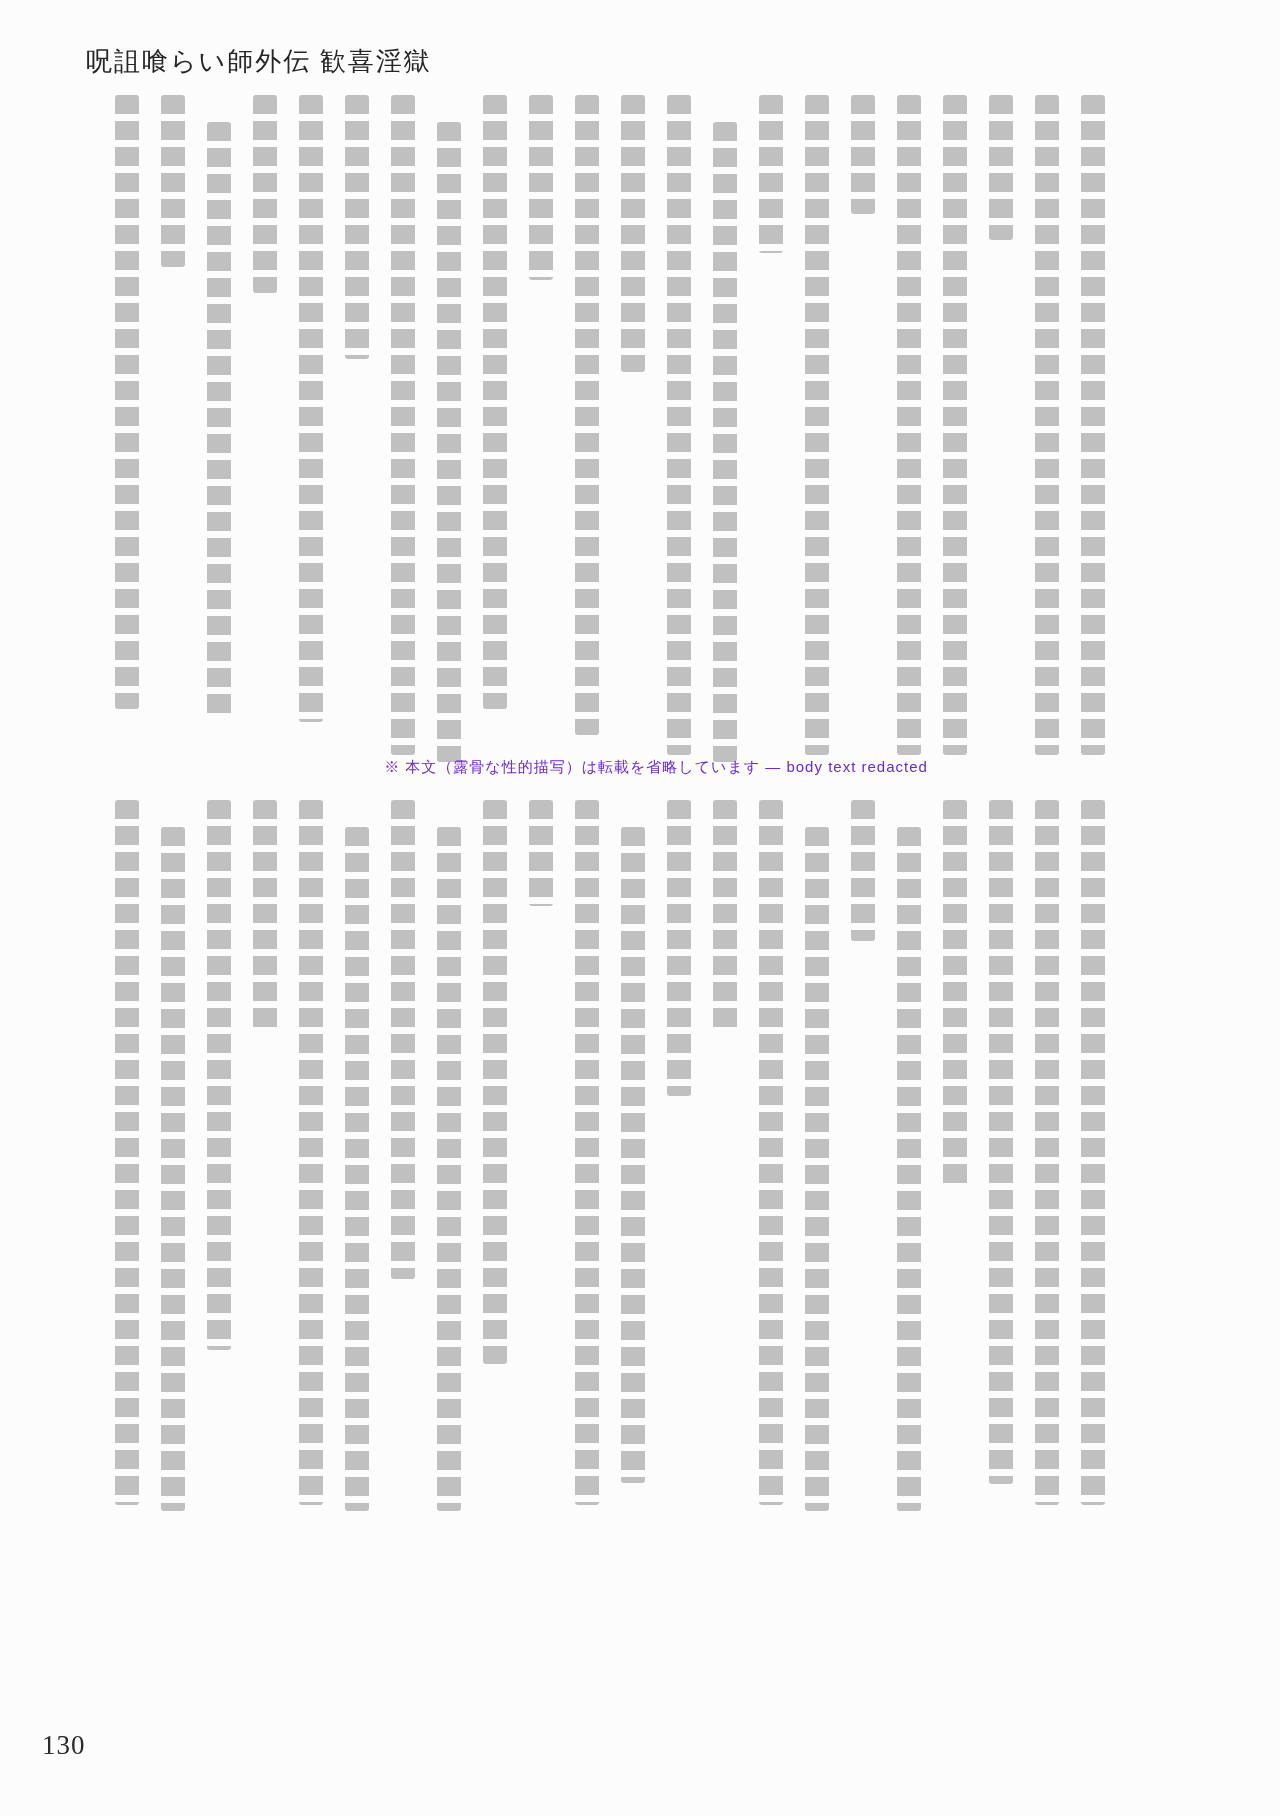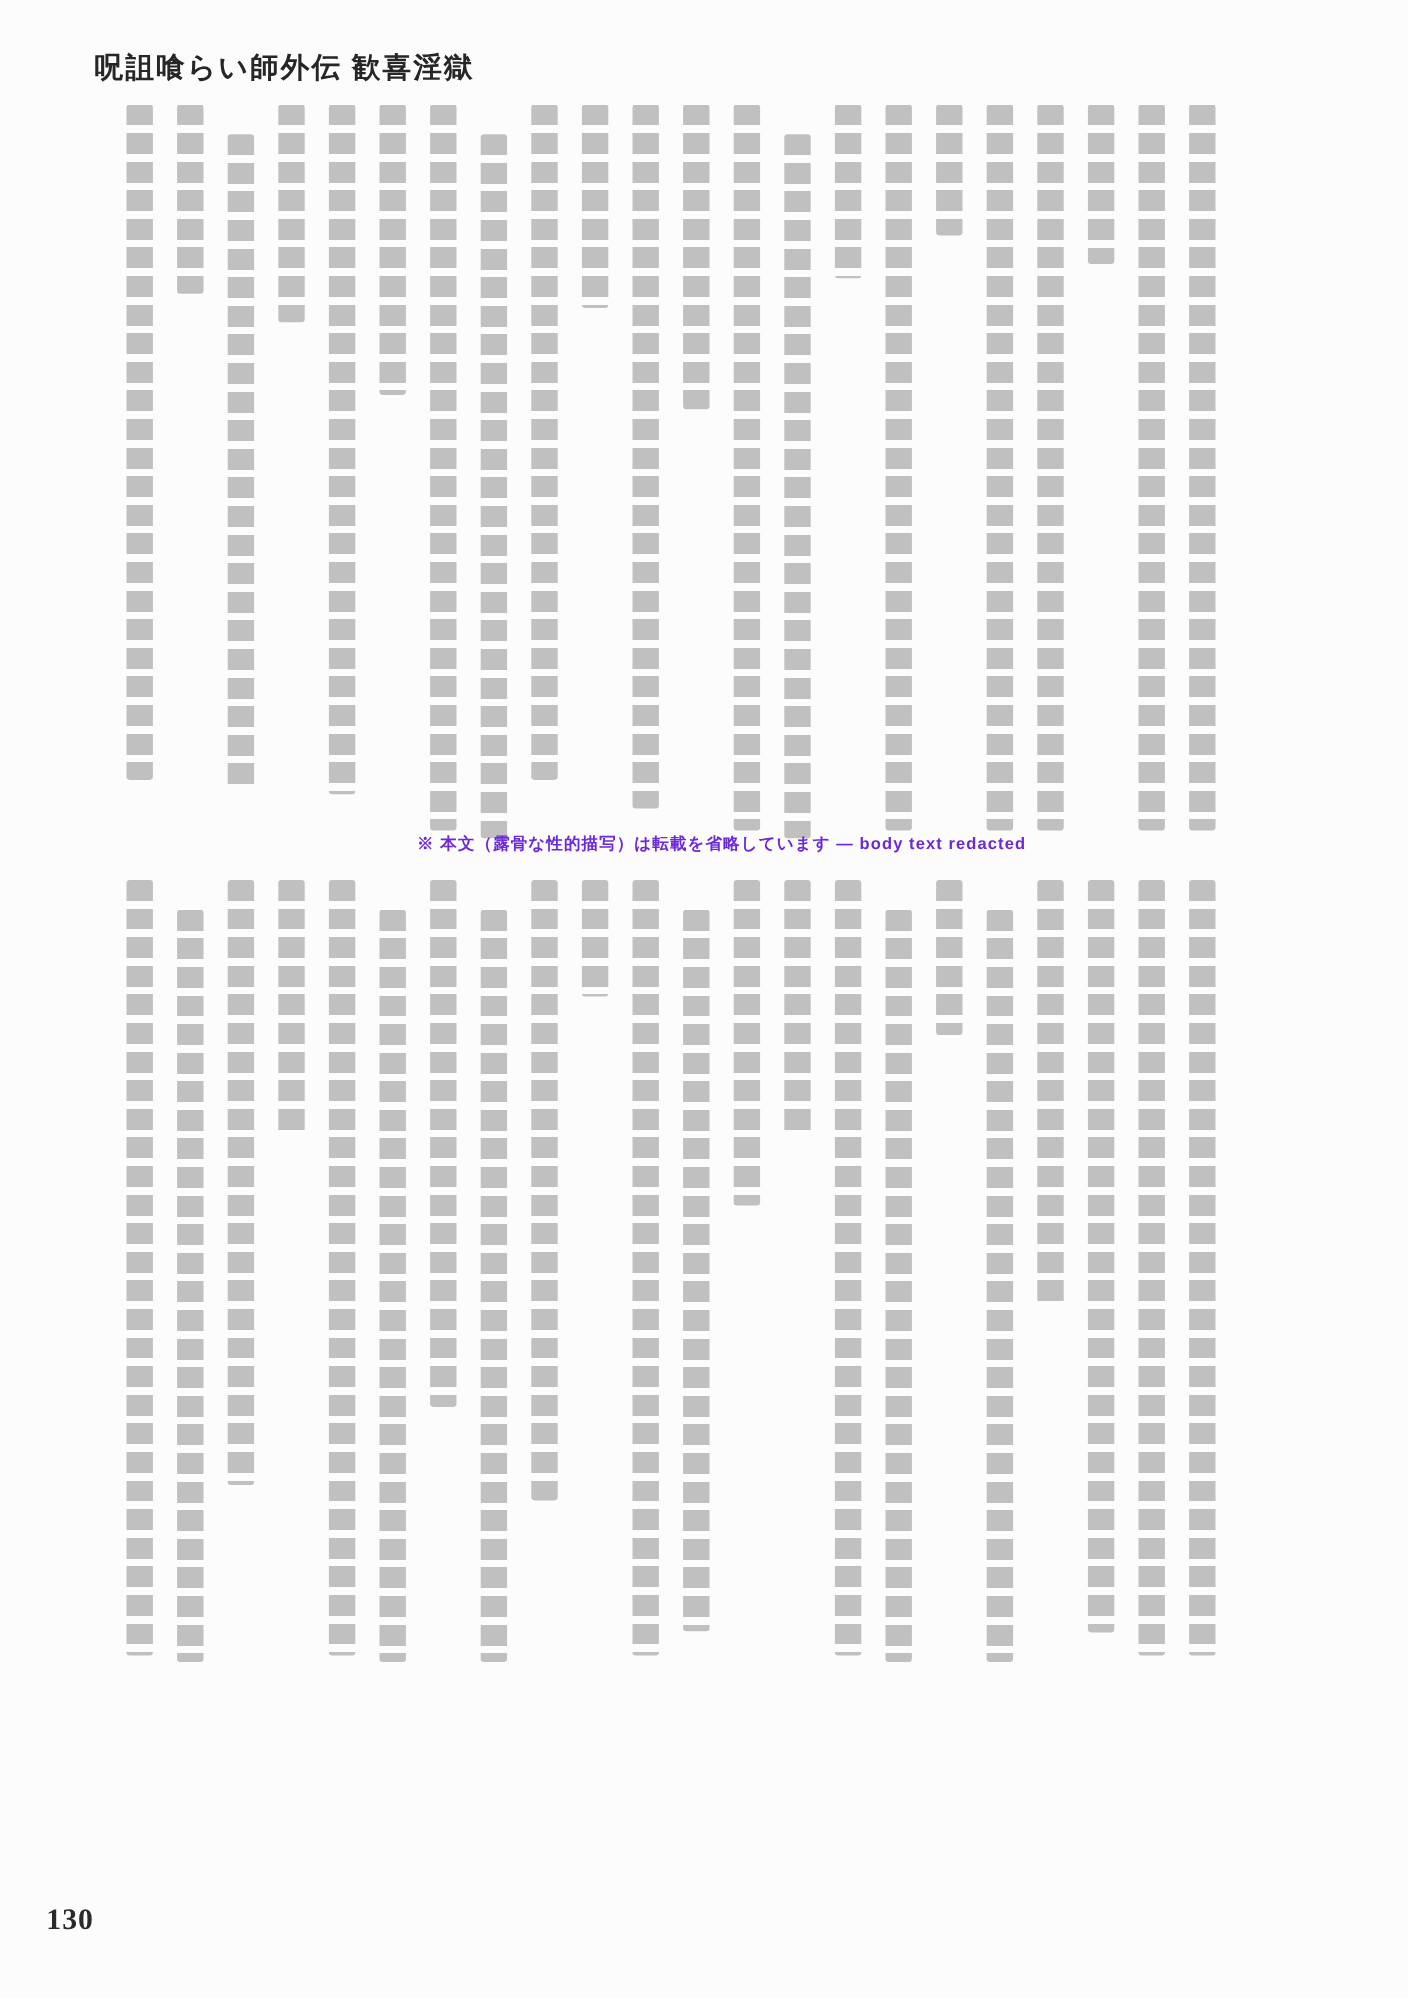--- a/index.html
+++ b/index.html
@@ -11,21 +11,20 @@
     height: 1816px;
     position: relative;
     background: #fcfcfc;
     font-family: "Liberation Serif", "DejaVu Serif", serif;
     color: #1e1e1e;
     overflow: hidden;
   }
   .page {
     position: absolute;
     inset: 0;
-    font-weight: bold;
   }
   .header-title {
     position: absolute;
     top: 44px;
     left: 86px;
     font-size: 26px;
     letter-spacing: 2px;
     color: #262626;
     white-space: nowrap;
   }

